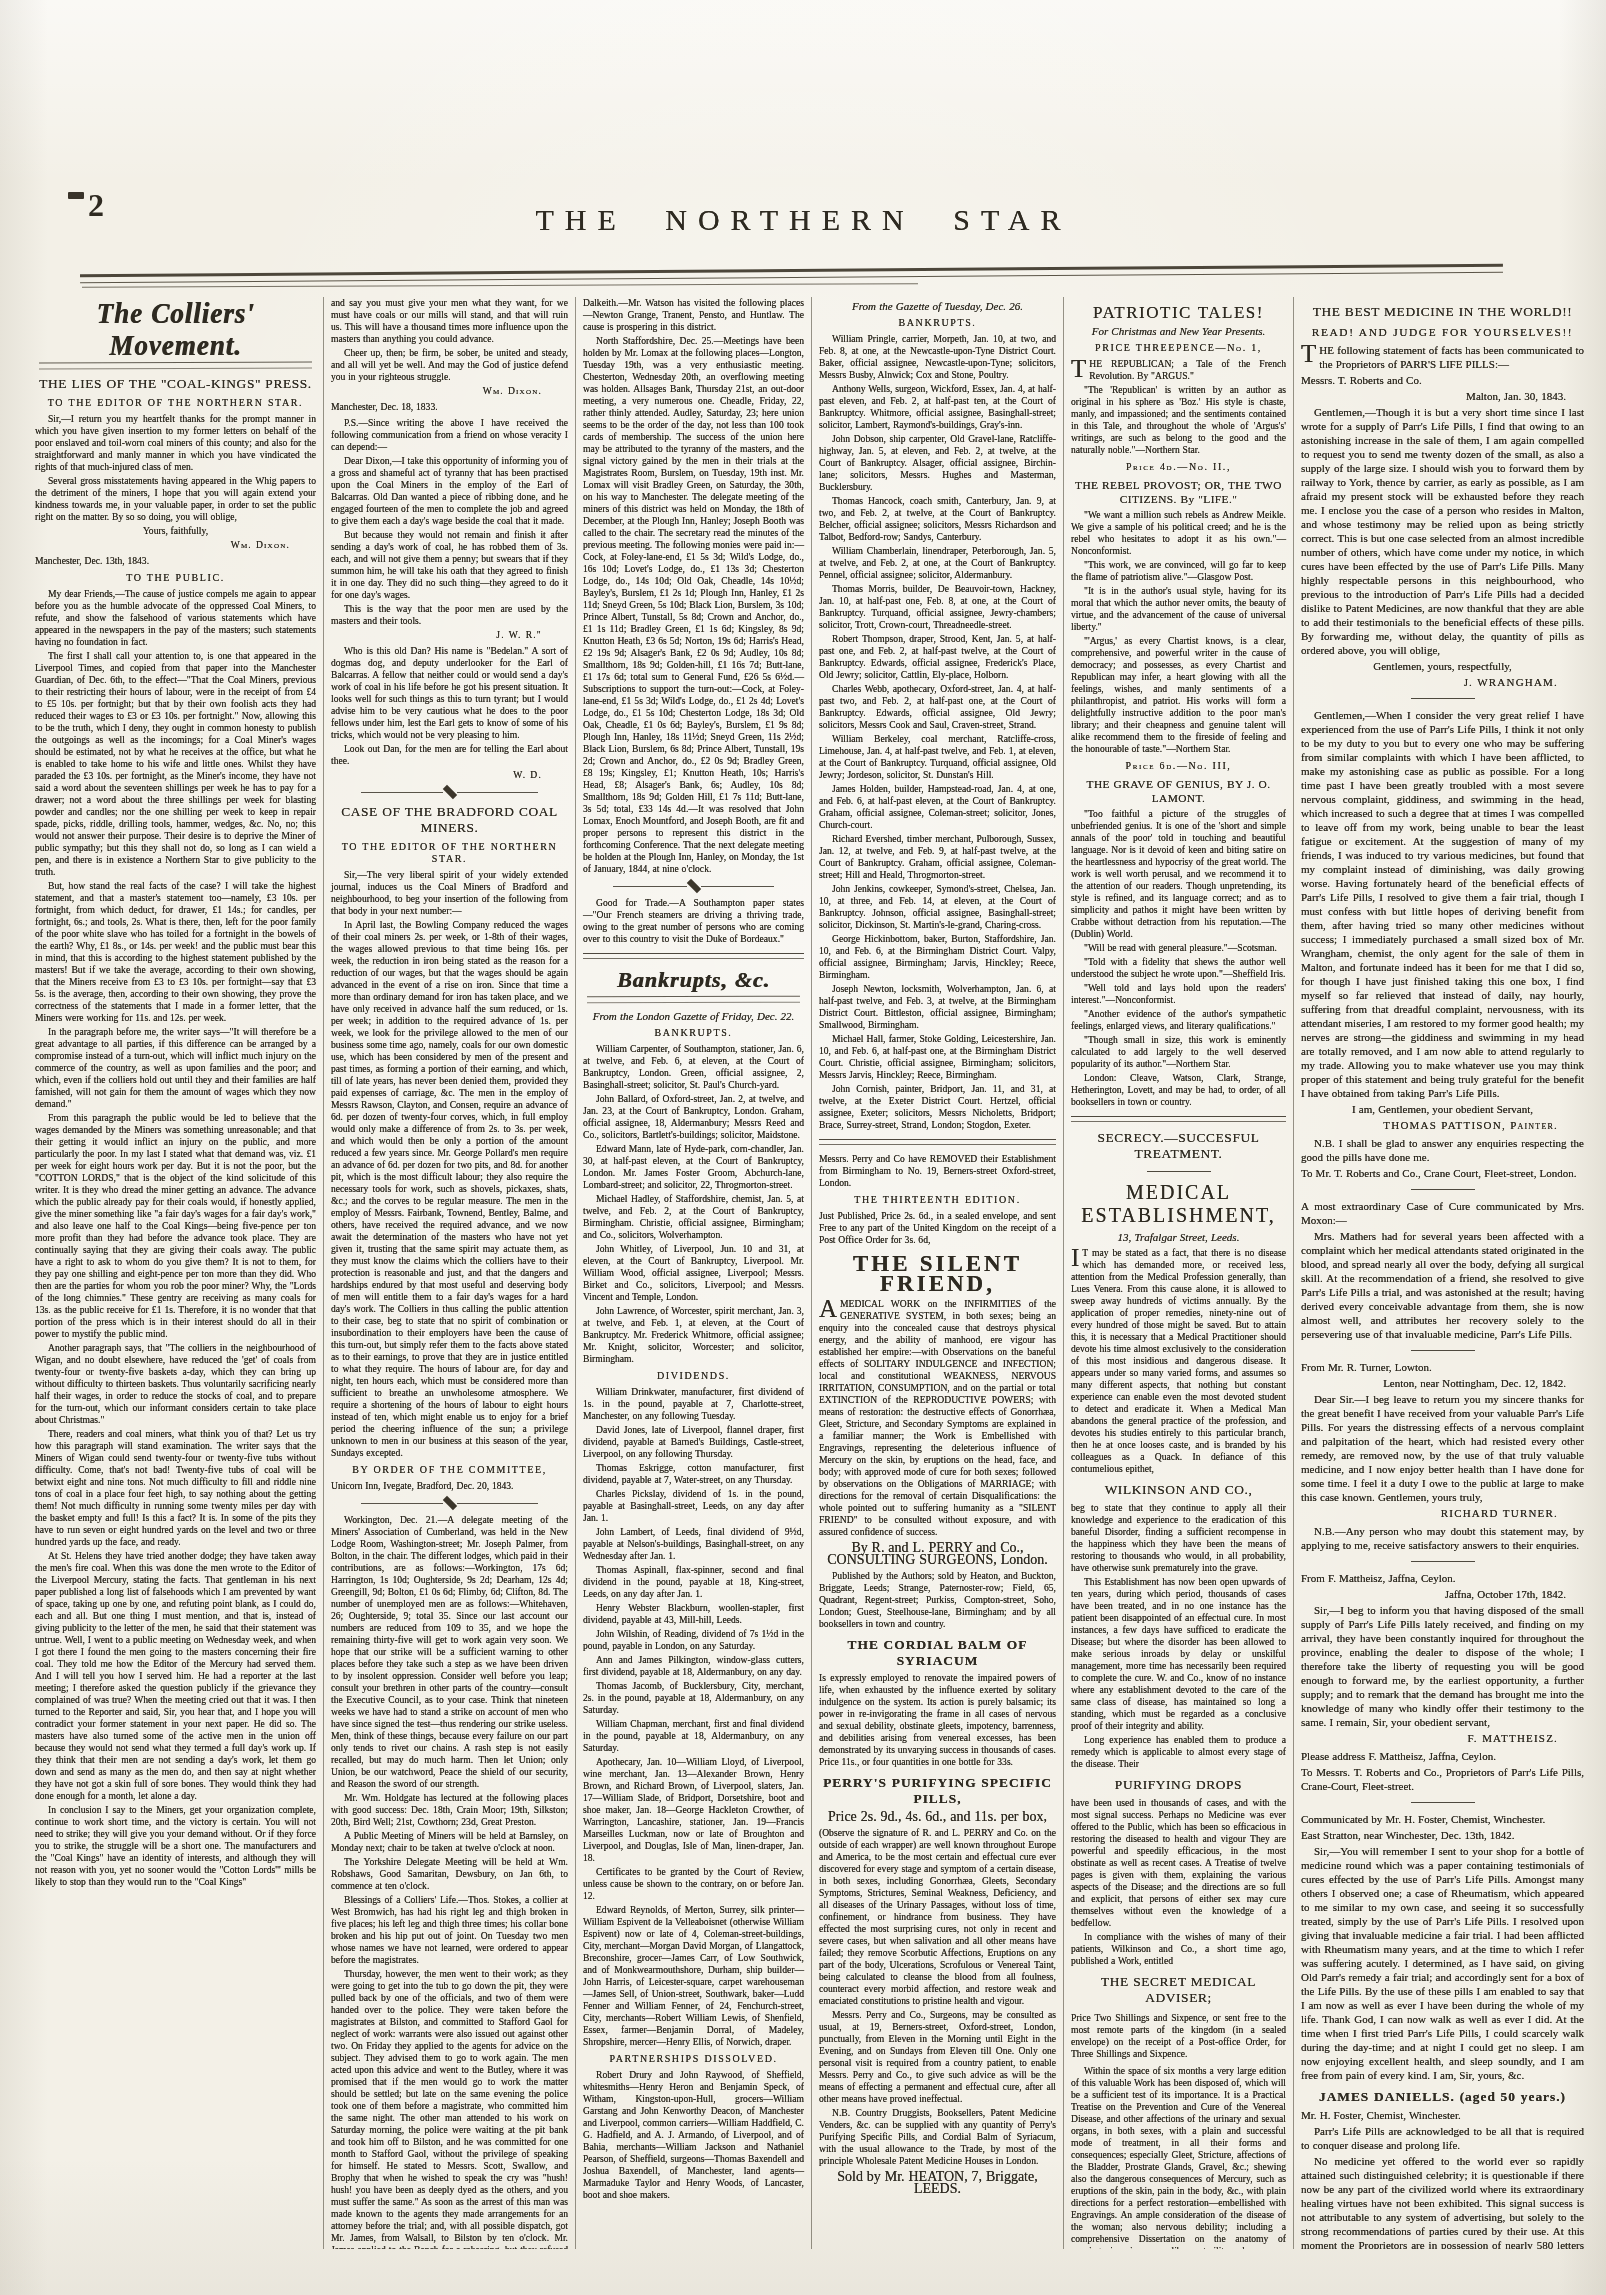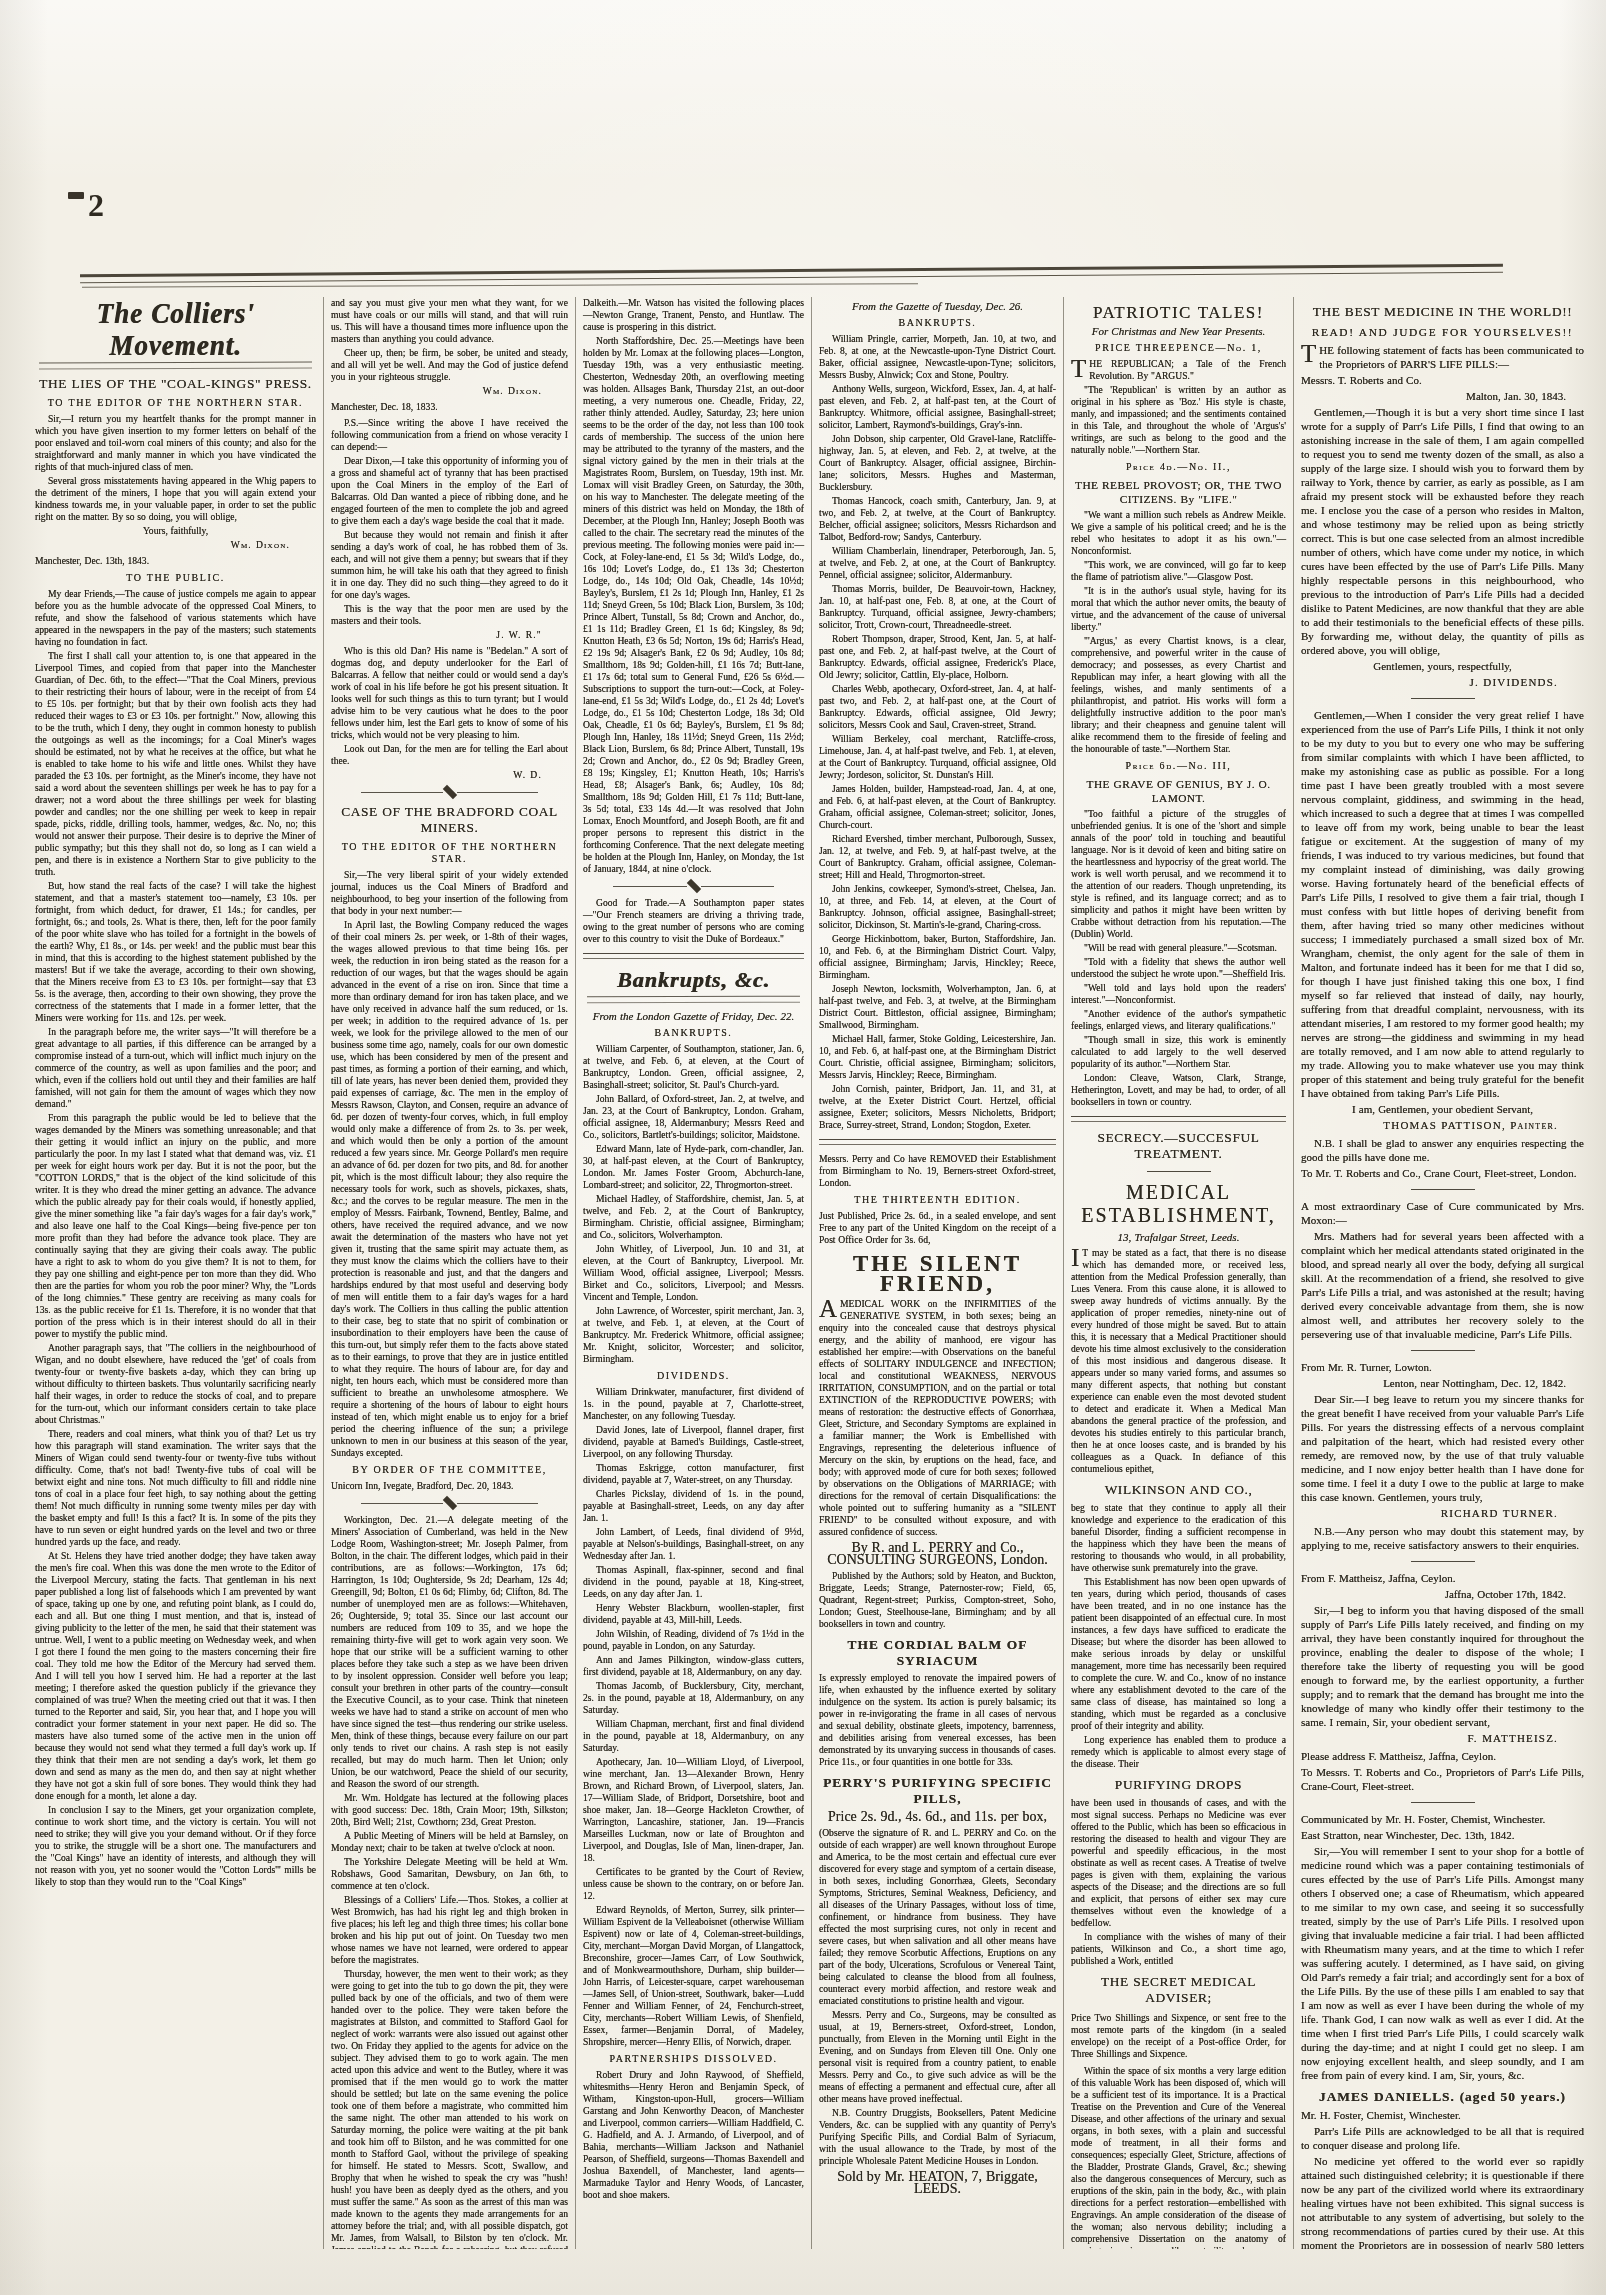--- a/index.html
+++ b/index.html
@@ -72,20 +72,21 @@
   .dbl-rule{height:4px;border-top:1px solid rgba(60,54,43,.9);border-bottom:1px solid rgba(60,54,43,.7);margin:8px 0;}
   .short-rule{width:64px;border-top:1px solid rgba(60,54,43,.9);margin:9px auto;}
 </style>
 </head>
 <body>
 
 <div class="sheet">
   <div class="page-head">
     <div class="printer-mark"></div>
     <div class="page-num">2</div>
+    <div class="masthead">THE NORTHERN STAR</div>
     <div class="head-rule"></div>
     <div class="head-rule-b"></div>
   </div>
   <div class="cols" id="columns">
       <div class="col col-1">
         <div class="blk blackletter">The Colliers' Movement.</div>
         <div class="blk squiggle"></div>
         <div class="blk headline">THE LIES OF THE "COAL-KINGS" PRESS.</div>
         <div class="blk crosshead">TO THE EDITOR OF THE NORTHERN STAR.</div>
         <div class="blk para">Sir,—I return you my heartfelt thanks for the prompt manner in which you have given insertion to my former letters on behalf of the poor enslaved and toil-worn coal miners of this county; and also for the straightforward and manly manner in which you have vindicated the rights of that much-injured class of men.</div>
@@ -247,21 +248,21 @@
         <div class="blk para">Within the space of six months a very large edition of this valuable Work has been disposed of, which will be a sufficient test of its importance. It is a Practical Treatise on the Prevention and Cure of the Venereal Disease, and other affections of the urinary and sexual organs, in both sexes, with a plain and successful mode of treatment, in all their forms and consequences; especially Gleet, Stricture, affections of the Bladder, Prostrate Glands, Gravel, &amp;c.; shewing also the dangerous consequences of Mercury, such as eruptions of the skin, pain in the body, &amp;c., with plain directions for a perfect restoration—embellished with Engravings. An ample consideration of the disease of the woman; also nervous debility; including a comprehensive Dissertation on the anatomy of marriage, impuissance, celibacy, sterility or barrenness, and other various interruptions of the laws of nature. Also, observations on the Secret Sin of Youth, which entails such fearful consequences on its victims. This invaluable little work, together with their Purifying Drops and other Medicines, may be had of W. &amp; Co. at their Establishment, 13, Trafalgar Street, Leeds; or of the following</div>
       </div>
       <div class="col col-6">
         <div class="blk headline">THE BEST MEDICINE IN THE WORLD!!</div>
         <div class="blk crosshead">READ! AND JUDGE FOR YOURSELVES!!</div>
         <div class="blk para-drop">THE following statement of facts has been communicated to the Proprietors of PARR'S LIFE PILLS:—</div>
         <div class="blk para-no">Messrs. T. Roberts and Co.</div>
         <div class="blk right">Malton, Jan. 30, 1843.</div>
         <div class="blk para">Gentlemen,—Though it is but a very short time since I last wrote for a supply of Parr's Life Pills, I find that owing to an astonishing increase in the sale of them, I am again compelled to request you to send me twenty dozen of the small, as also a supply of the large size. I should wish you to forward them by railway to York, thence by carrier, as early as possible, as I am afraid my present stock will be exhausted before they reach me. I enclose you the case of a person who resides in Malton, and whose testimony may be relied upon as being strictly correct. This is but one case selected from an almost incredible number of others, which have come under my notice, in which cures have been effected by the use of Parr's Life Pills. Many highly respectable persons in this neighbourhood, who previous to the introduction of Parr's Life Pills had a decided dislike to Patent Medicines, are now thankful that they are able to add their testimonials to the beneficial effects of these pills. By forwarding me, without delay, the quantity of pills as ordered above, you will oblige,</div>
         <div class="blk center">Gentlemen, yours, respectfully,</div>
-        <div class="blk sig">J. DIVIDENDS.</div>
+        <div class="blk sig">J. WRANGHAM.</div>
         <div class="blk short-rule"></div>
         <div class="blk para">Gentlemen,—When I consider the very great relief I have experienced from the use of Parr's Life Pills, I think it not only to be my duty to you but to every one who may be suffering from similar complaints with which I have been afflicted, to make my astonishing case as public as possible. For a long time past I have been greatly troubled with a most severe nervous complaint, giddiness, and swimming in the head, which increased to such a degree that at times I was compelled to leave off from my work, being unable to bear the least fatigue or excitement. At the suggestion of many of my friends, I was induced to try various medicines, but found that my complaint instead of diminishing, was daily growing worse. Having fortunately heard of the beneficial effects of Parr's Life Pills, I resolved to give them a fair trial, though I must confess with but little hopes of deriving benefit from them, after having tried so many other medicines without success; I immediately purchased a small sized box of Mr. Wrangham, chemist, the only agent for the sale of them in Malton, and fortunate indeed has it been for me that I did so, for though I have just finished taking this one box, I find myself so far relieved that instead of daily, nay hourly, suffering from that dreadful complaint, nervousness, with its attendant miseries, I am restored to my former good health; my nerves are strong—the giddiness and swimming in my head are totally removed, and I am now able to attend regularly to my trade. Allowing you to make whatever use you may think proper of this statement and being truly grateful for the benefit I have obtained from taking Parr's Life Pills.</div>
         <div class="blk center">I am, Gentlemen, your obedient Servant,</div>
         <div class="blk sig">THOMAS PATTISON, Painter.</div>
         <div class="blk para">N.B. I shall be glad to answer any enquiries respecting the good the pills have done me.</div>
         <div class="blk para-no">To Mr. T. Roberts and Co., Crane Court, Fleet-street, London.</div>
         <div class="blk short-rule"></div>
         <div class="blk para-no">A most extraordinary Case of Cure communicated by Mrs. Moxon:—</div>
         <div class="blk para">Mrs. Mathers had for several years been affected with a complaint which her medical attendants stated originated in the blood, and spread nearly all over the body, defying all surgical skill. At the recommendation of a friend, she resolved to give Parr's Life Pills a trial, and was astonished at the result; having derived every conceivable advantage from them, she is now almost well, and attributes her recovery solely to the persevering use of that invaluable medicine, Parr's Life Pills.</div>
         <div class="blk short-rule"></div>

